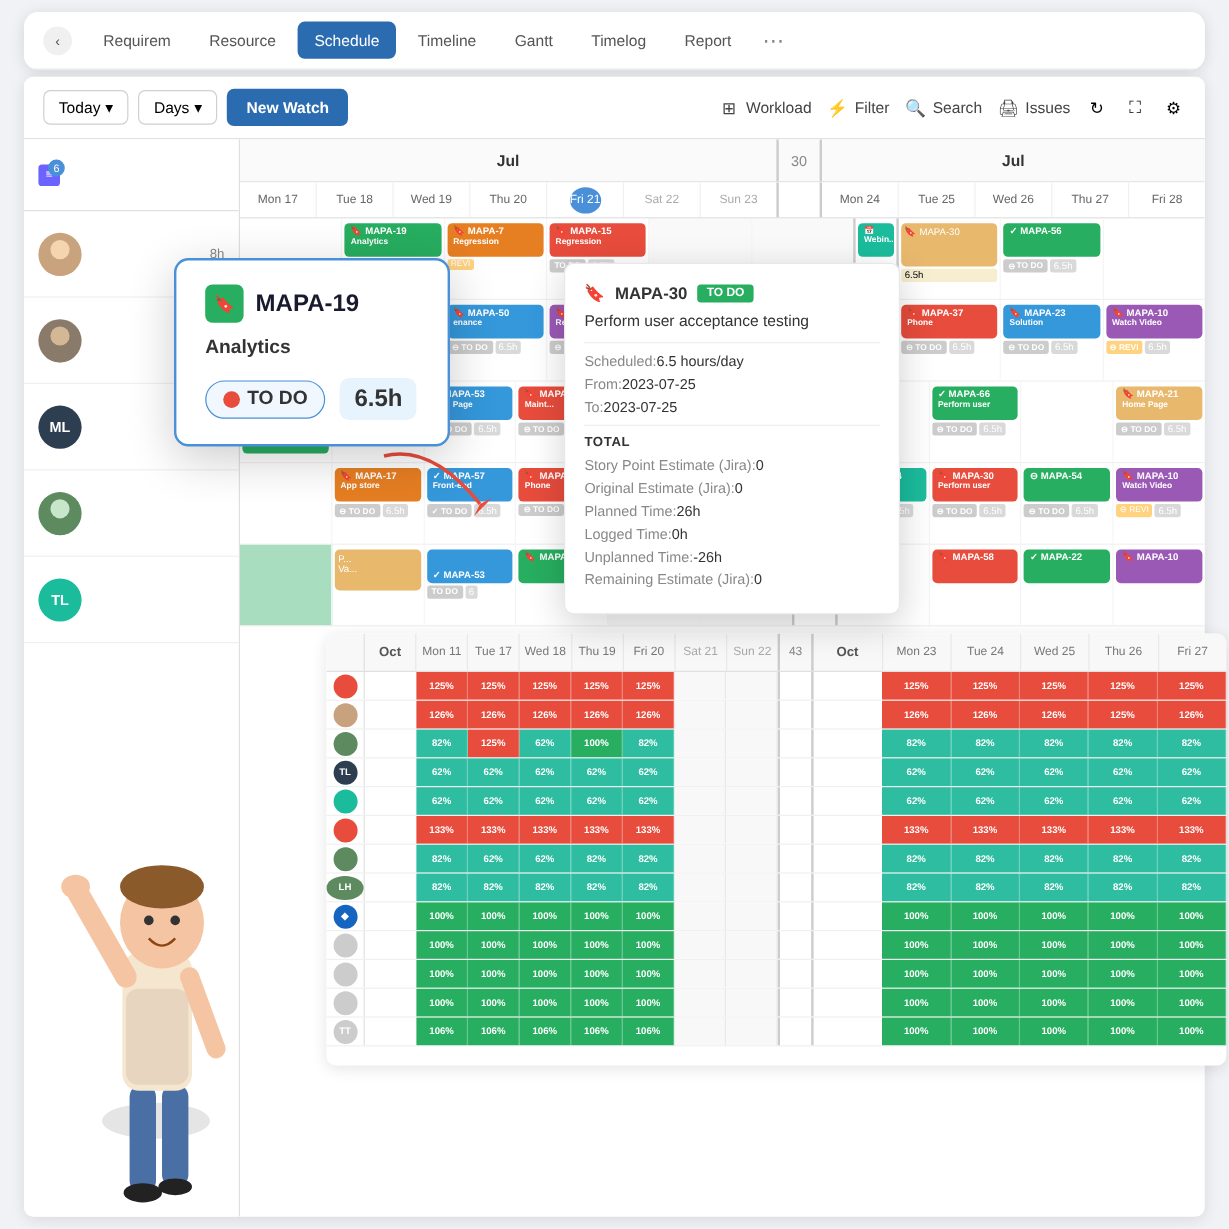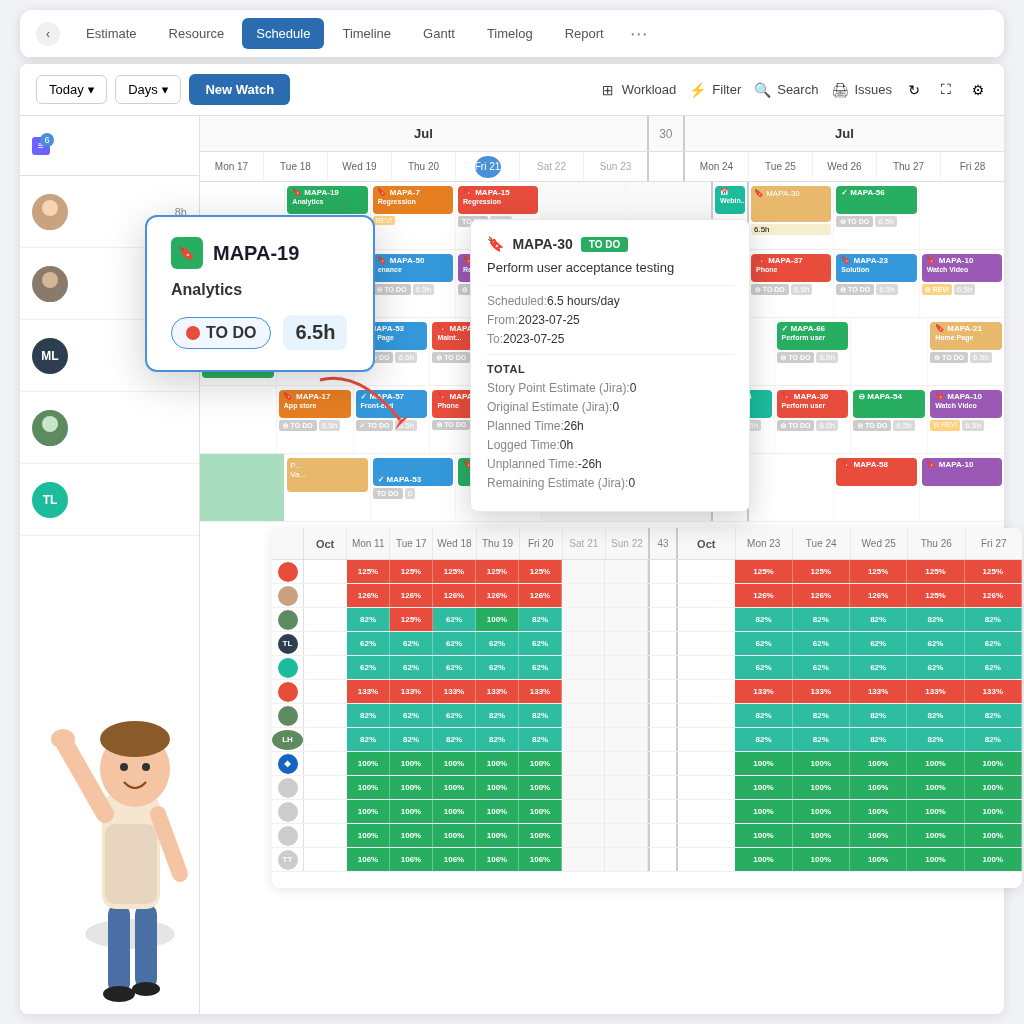--- a/index.html
+++ b/index.html
@@ -70,21 +70,21 @@
     .nav-wrapper { background: white; border-radius: 12px; box-shadow: 0 2px 12px rgba(0,0,0,0.12); overflow: hidden; position: absolute; top: 10px; left: 20px; right: 20px; }
 
     .schedule-main { position: absolute; top: 100px; left: 20px; right: 20px; bottom: 10px; background: white; border-radius: 8px; box-shadow: 0 2px 12px rgba(0,0,0,0.1); overflow: hidden; }
   </style>
 </head>
 <body>
 
 <div class="nav-wrapper">
   <div class="top-nav">
     <div class="nav-collapse">‹</div>
-    <div class="nav-tab">Estimate</div>
+    <div class="nav-tab">Requirem</div>
     <div class="nav-tab">Resource</div>
     <div class="nav-tab active">Schedule</div>
     <div class="nav-tab">Timeline</div>
     <div class="nav-tab">Gantt</div>
     <div class="nav-tab">Timelog</div>
     <div class="nav-tab">Report</div>
     <div class="nav-more">⋯</div>
   </div>
 </div>
 
@@ -477,20 +477,25 @@
         <div style="flex:1; padding:4px 2px; border-right:2px solid #ccc; background:rgba(200,200,200,0.1);"></div>
         <div style="width:36px; border-right:2px solid #ccc; padding:4px 2px;">
           <div style="background:#1abc9c; border-radius:4px; height:22px; font-size:7px; color:white; display:flex; align-items:center; justify-content:center; cursor:pointer;">📅</div>
         </div>
         <div style="flex:1; padding:4px 2px; border-right:1px solid #f5f5f5;"></div>
         <div style="flex:1; padding:4px 2px; border-right:1px solid #f5f5f5;">
           <div class="task-block bg-red" style="height:22px;">
             <div style="font-size:8px;"><span>🔖</span> MAPA-58</div>
           </div>
         </div>
+        <div style="flex:1; padding:4px 2px; border-right:1px solid #f5f5f5;">
+          <div class="task-block bg-green" style="height:22px;">
+            <div style="font-size:8px;"><span>✓</span> MAPA-22</div>
+          </div>
+        </div>
         <div style="flex:1; padding:4px 2px;">
           <div class="task-block bg-purple" style="height:22px;">
             <div style="font-size:8px;"><span>🔖</span> MAPA-10</div>
           </div>
         </div>
       </div>
     </div>
   </div>
 
   <div class="tooltip-popup">

